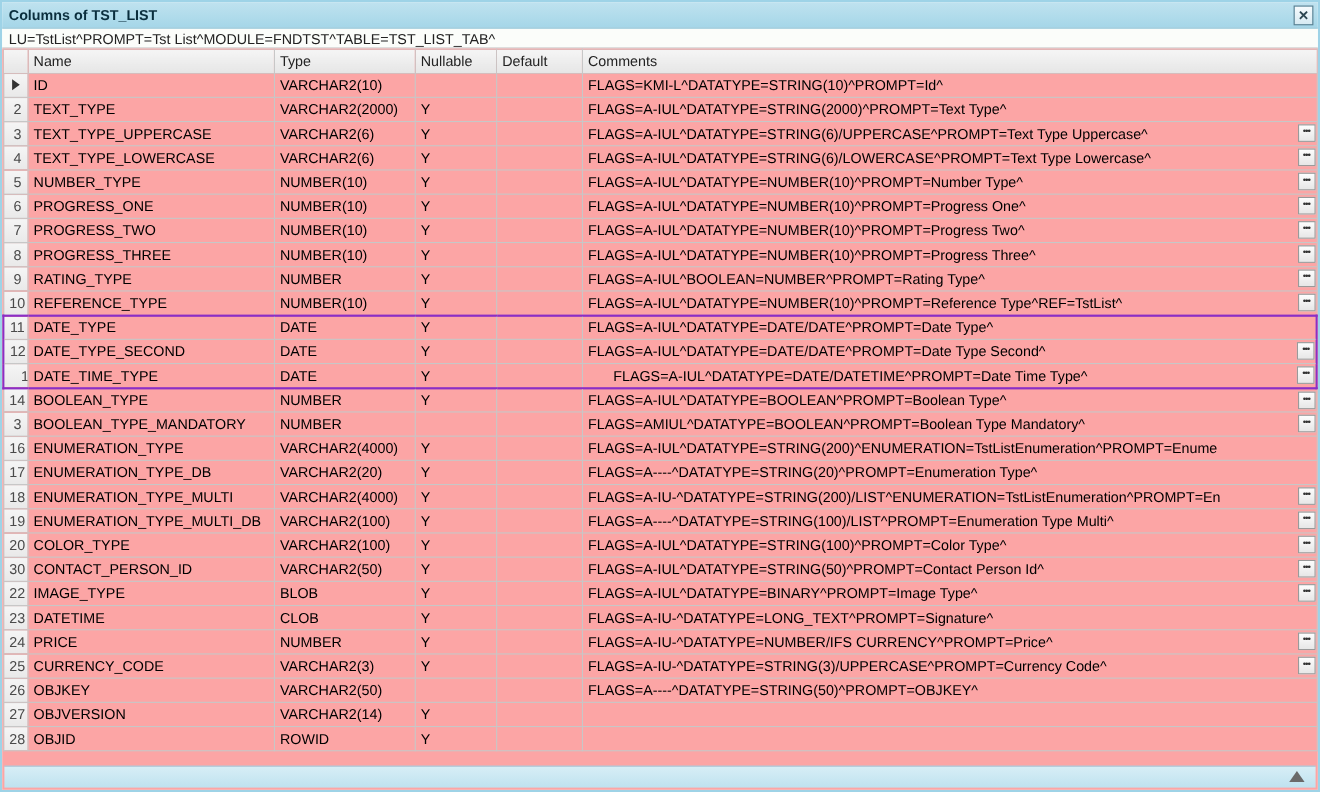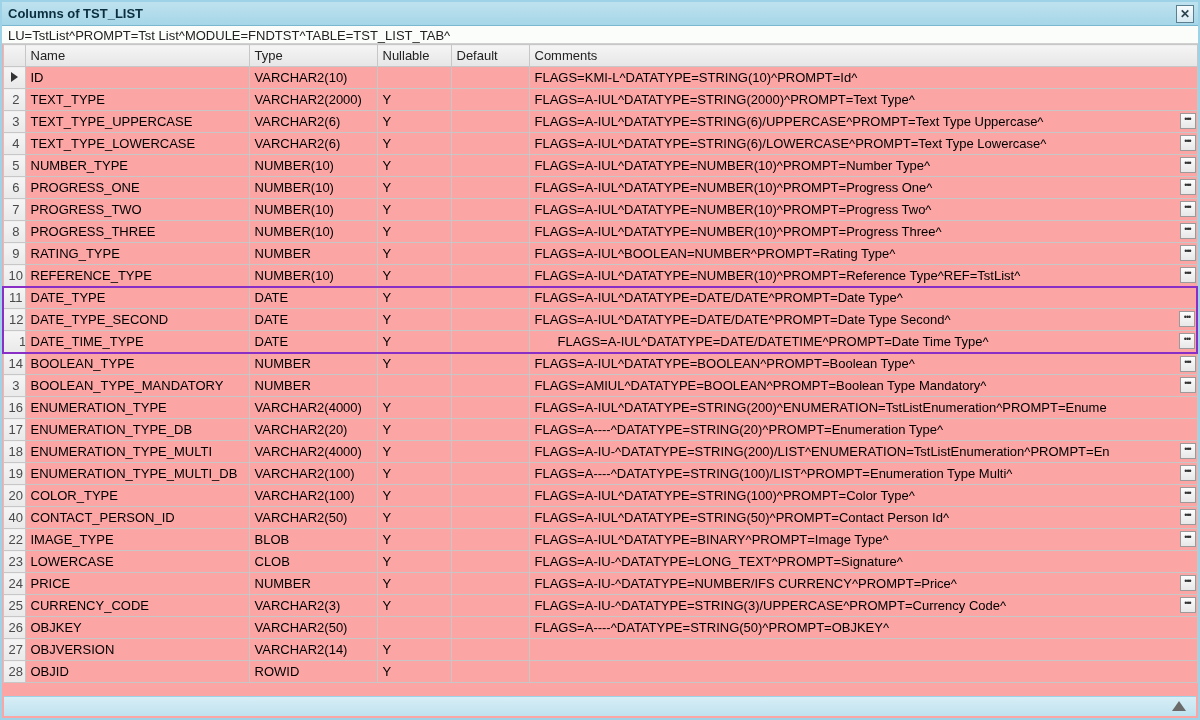--- a/index.html
+++ b/index.html
@@ -328,38 +328,38 @@
           </tr>
           <tr>
             <td class="rowhead">20</td>
             <td>COLOR_TYPE</td>
             <td>VARCHAR2(100)</td>
             <td>Y</td>
             <td></td>
             <td class="cell-comments"><span>FLAGS=A-IUL^DATATYPE=STRING(100)^PROMPT=Color Type^</span><div class="ellbtn">•••</div></td>
           </tr>
           <tr>
-            <td class="rowhead">40</td>
+            <td class="rowhead">30</td>
             <td>CONTACT_PERSON_ID</td>
             <td>VARCHAR2(50)</td>
             <td>Y</td>
             <td></td>
             <td class="cell-comments"><span>FLAGS=A-IUL^DATATYPE=STRING(50)^PROMPT=Contact Person Id^</span><div class="ellbtn">•••</div></td>
           </tr>
           <tr>
             <td class="rowhead">22</td>
             <td>IMAGE_TYPE</td>
             <td>BLOB</td>
             <td>Y</td>
             <td></td>
             <td class="cell-comments"><span>FLAGS=A-IUL^DATATYPE=BINARY^PROMPT=Image Type^</span><div class="ellbtn">•••</div></td>
           </tr>
           <tr>
             <td class="rowhead">23</td>
-            <td>LOWERCASE</td>
+            <td>DATETIME</td>
             <td>CLOB</td>
             <td>Y</td>
             <td></td>
             <td class="cell-comments"><span>FLAGS=A-IU-^DATATYPE=LONG_TEXT^PROMPT=Signature^</span></td>
           </tr>
           <tr>
             <td class="rowhead">24</td>
             <td>PRICE</td>
             <td>NUMBER</td>
             <td>Y</td>

